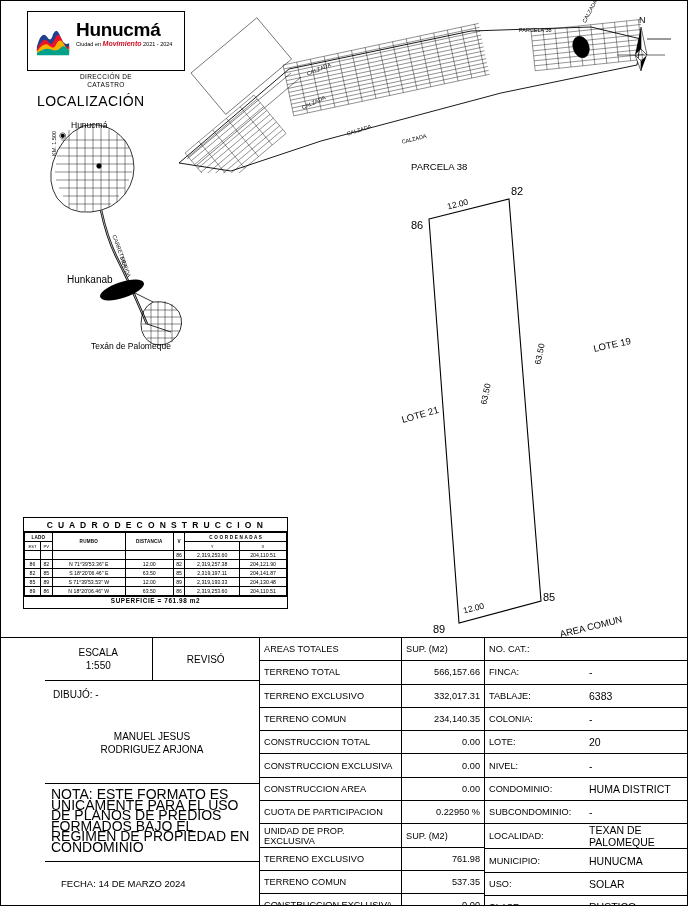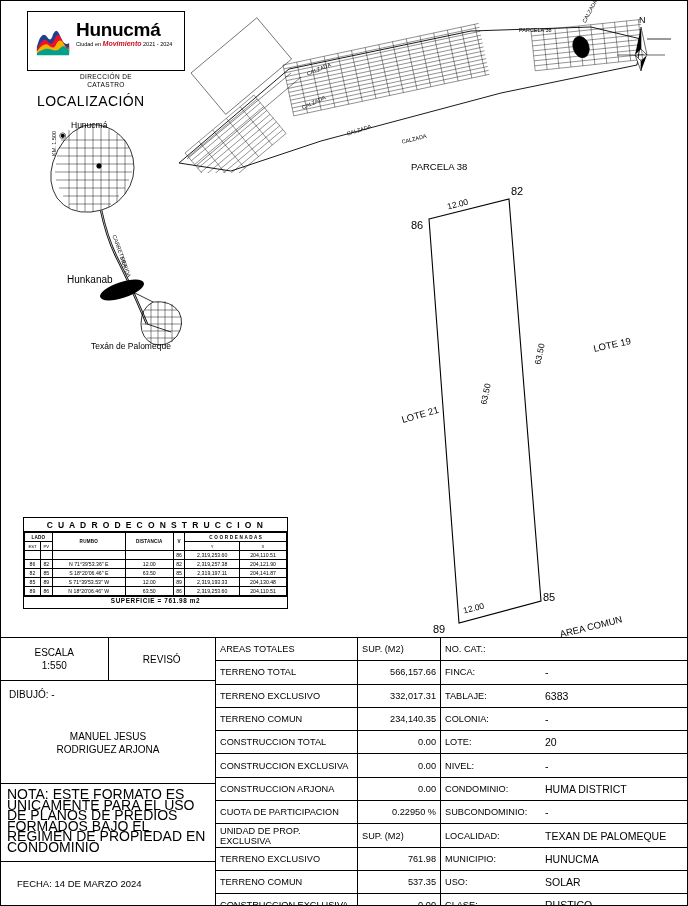--- a/index.html
+++ b/index.html
@@ -37,21 +37,21 @@
   #cuadro{position:absolute;left:22px;top:516px;width:265px;border:1px solid #000;box-sizing:border-box;background:#fff;}
   #cuadro .title{text-align:center;font-size:8.5px;font-weight:bold;letter-spacing:1.4px;padding:2px 0 1px;border-bottom:1px solid #000;}
   #cuadro table{border-collapse:collapse;width:100%;font-size:5.2px;}
   #cuadro td,#cuadro th{border:1px solid #000;text-align:center;padding:0;height:8px;font-weight:normal;}
   #cuadro .hdr td{font-size:4.6px;font-weight:bold;letter-spacing:.2px;}
   #cuadro .hdr2 td{font-size:4.2px;}
   #cuadro .sup{text-align:center;font-size:6.4px;font-weight:bold;letter-spacing:.6px;border:none;border-top:1px solid #000;height:11px;}
 
   
   #bottom{position:absolute;left:0;bottom:0;width:686px;height:268px;border-top:1.2px solid #000;box-sizing:border-box;display:flex;}
-  #col-left{width:215px;border-right:1.2px solid #000;box-sizing:border-box;position:relative;font-size:9px;}
+  #col-left{width:215px;border-right:1.2px solid #000;box-sizing:border-box;position:relative;font-size:9px;margin-left:44px;}
   #col-mid{width:225px;border-right:1.2px solid #000;box-sizing:border-box;}
   #col-right{flex:1;}
 
   .esc-row{display:flex;height:42px;border-bottom:1.2px solid #000;}
   .esc-cell{flex:1;display:flex;flex-direction:column;align-items:center;justify-content:center;font-size:10px;line-height:13px;}
   .esc-cell.first{border-right:1.2px solid #000;}
   #dibujo{padding:8px 6px 0 8px;font-size:10px;}
   #autor{margin-top:30px;text-align:center;font-size:10px;line-height:13px;}
   #nota{position:absolute;left:0;bottom:48px;width:100%;border-top:1.2px solid #000;box-sizing:border-box;padding:5px 6px;font-size:14px;line-height:10.5px;}
   #fecha{position:absolute;left:0;bottom:0;width:100%;height:44px;border-top:1.2px solid #000;box-sizing:border-box;display:flex;align-items:center;padding-left:16px;font-size:9.5px;}
@@ -313,21 +313,21 @@
         </tr>
         <tr>
           <td class="lbl">CONSTRUCCION TOTAL</td>
           <td class="val">0.00</td>
         </tr>
         <tr>
           <td class="lbl">CONSTRUCCION EXCLUSIVA</td>
           <td class="val">0.00</td>
         </tr>
         <tr>
-          <td class="lbl">CONSTRUCCION ARJONA</td>
+          <td class="lbl">CONSTRUCCION AREA</td>
           <td class="val">0.00</td>
         </tr>
         <tr>
           <td class="lbl">CUOTA DE PARTICIPACION</td>
           <td class="val">0.22950 %</td>
         </tr>
         <tr class="head">
           <td class="lbl">UNIDAD DE PROP. EXCLUSIVA</td>
           <td class="val">SUP. (M2)</td>
         </tr>

